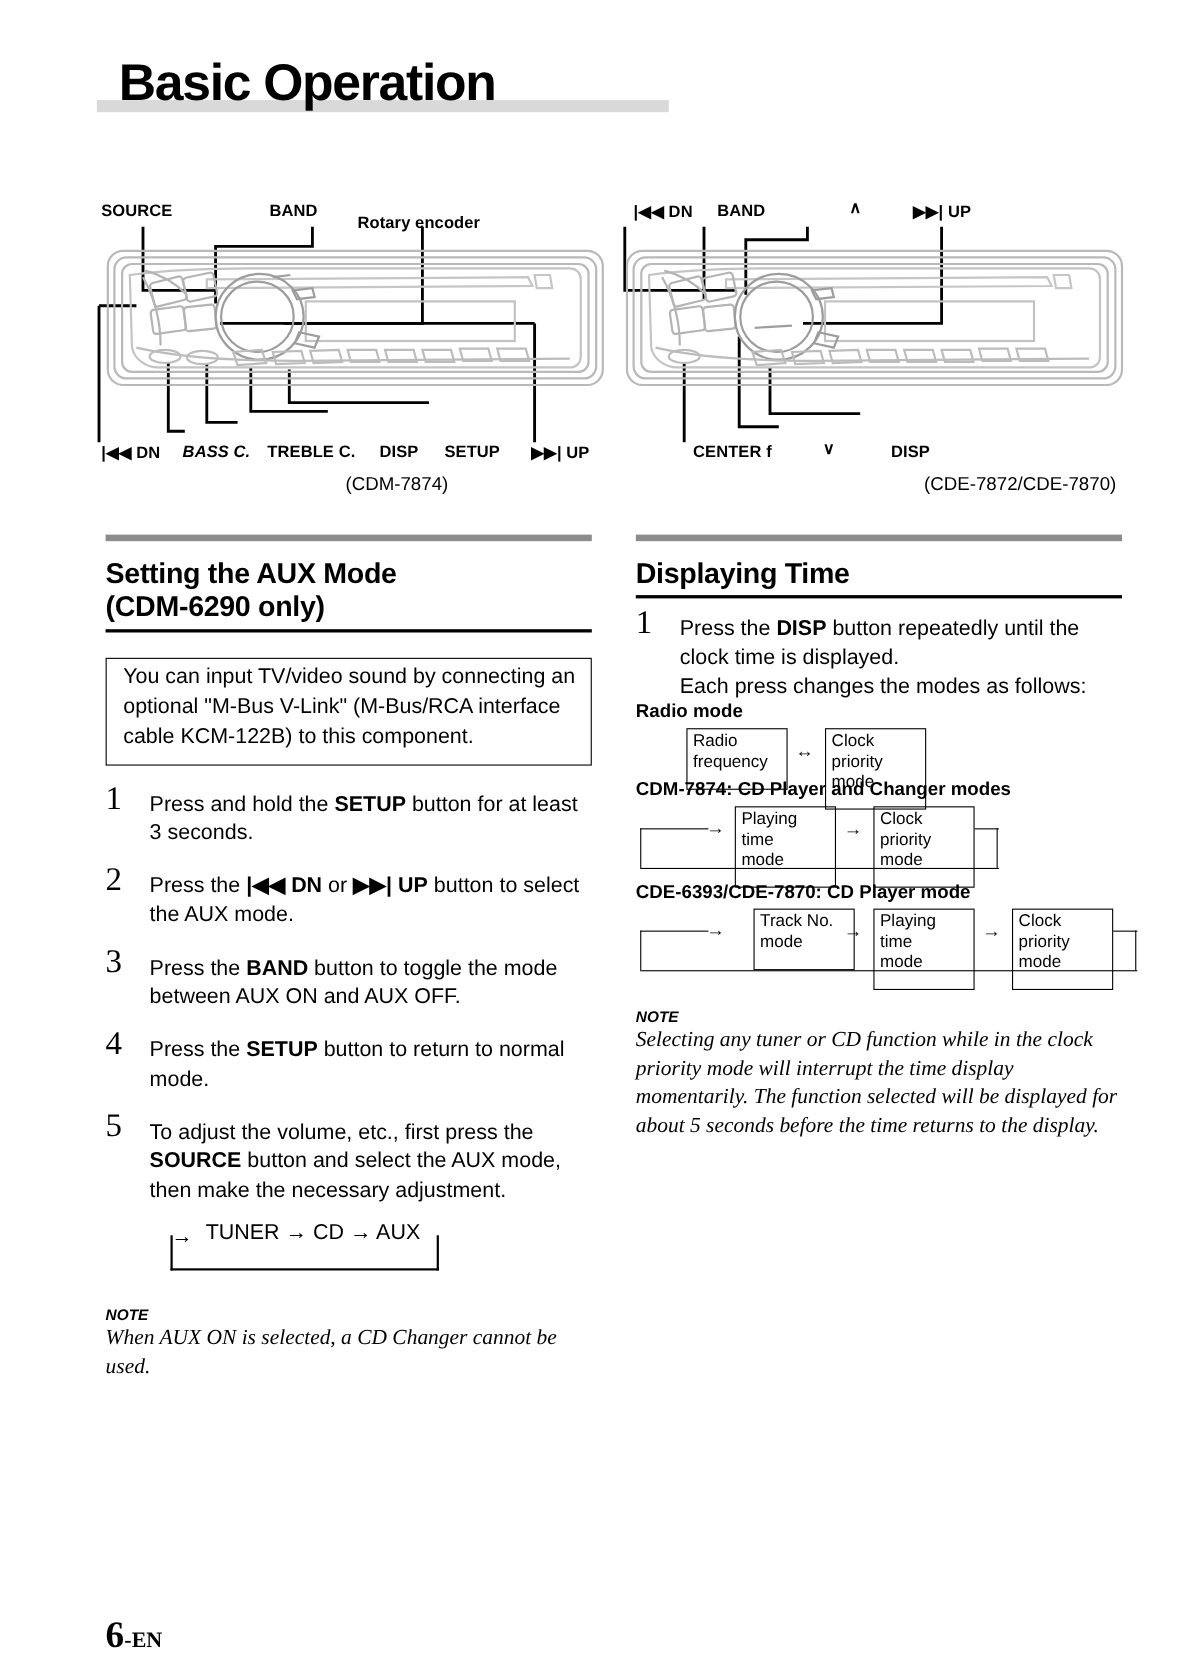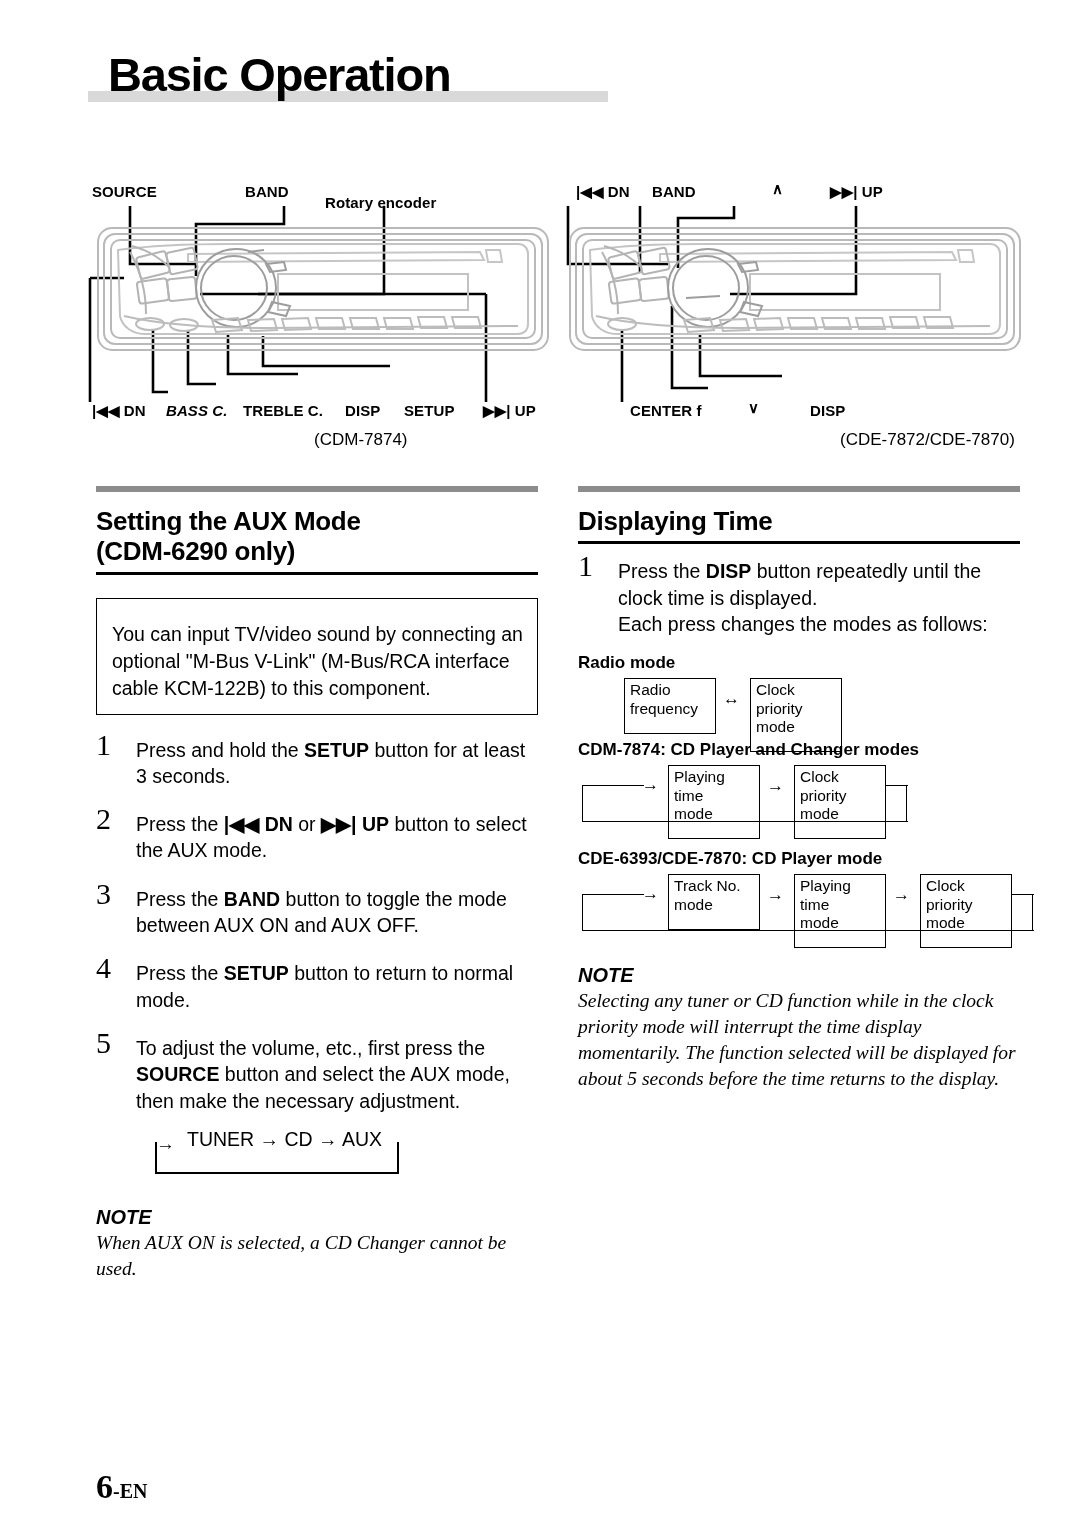--- a/index.html
+++ b/index.html
@@ -103,21 +103,21 @@
     letter-spacing: -0.3px;
     padding-top: 8px;
     padding-bottom: 5px;
     border-bottom: 3px solid #000;
   }
   h2.section-head .line2 { display: block; }
 
   .info-box {
     margin-top: 23px;
     border: 1.5px solid #000;
-    padding: 22px 13px 12px 15px;
+    padding: 3px 13px 12px 15px;
     font-size: 19.5px;
     line-height: 1.38;
   }
 
   
   ol.steps {
     list-style: none;
     margin: 0;
     padding: 0;
   }
@@ -170,32 +170,32 @@
     left: 2px;
     top: 5px;
     font-size: 19px;
   }
 
   
   .note-title {
     font-family: "Liberation Sans", sans-serif;
     font-weight: bold;
     font-style: italic;
-    font-size: 20px;
+    font-size: 14px;
     margin-bottom: 1px;
   }
   .note-body {
     font-family: "Liberation Serif", serif;
     font-style: italic;
     font-size: 19.5px;
     line-height: 1.33;
   }
 
   
-  .flow-group { margin-top: 16px; }
+  .flow-group { }
   .flow-label {
     font-size: 17px;
     font-weight: bold;
     margin-bottom: 5px;
   }
   .flow-canvas { position: relative; }
   .fbox {
     position: absolute;
     border: 1.5px solid #000;
     box-sizing: border-box;
@@ -492,21 +492,21 @@
           <div class="floop-left" style="left: 4px; top: 20px; height: 36px;"></div>
           <div class="floop-right" style="left: 328px; top: 20px; height: 36px;"></div>
           <div class="floop-seg" style="left: 308px; top: 20px; width: 22px;"></div>
           <div class="floop-seg" style="left: 4px; top: 20px; width: 62px;"></div>
           <span class="farrow" style="left: 64px; top: 11px;">→</span>
         </div>
       </div>
       <div class="flow-group">
         <div class="flow-label">CDE-6393/CDE-7870: CD Player mode</div>
         <div class="flow-canvas" style="height: 68px;">
-          <div class="fbox" style="left: 90px; top: 0px; width: 92px; min-height: 40px;">
+          <div class="fbox" style="left: 107px; top: 0px; width: 92px; min-height: 40px;">
             <div>Track No.</div>
             <div>mode</div>
           </div>
           <span class="farrow" style="left: 189px; top: 12px;">→</span>
           <div class="fbox" style="left: 216px; top: 0px; width: 92px; min-height: 40px;">
             <div>Playing time</div>
             <div>mode</div>
           </div>
           <span class="farrow" style="left: 315px; top: 12px;">→</span>
           <div class="fbox" style="left: 342px; top: 0px; width: 92px; min-height: 40px;">

